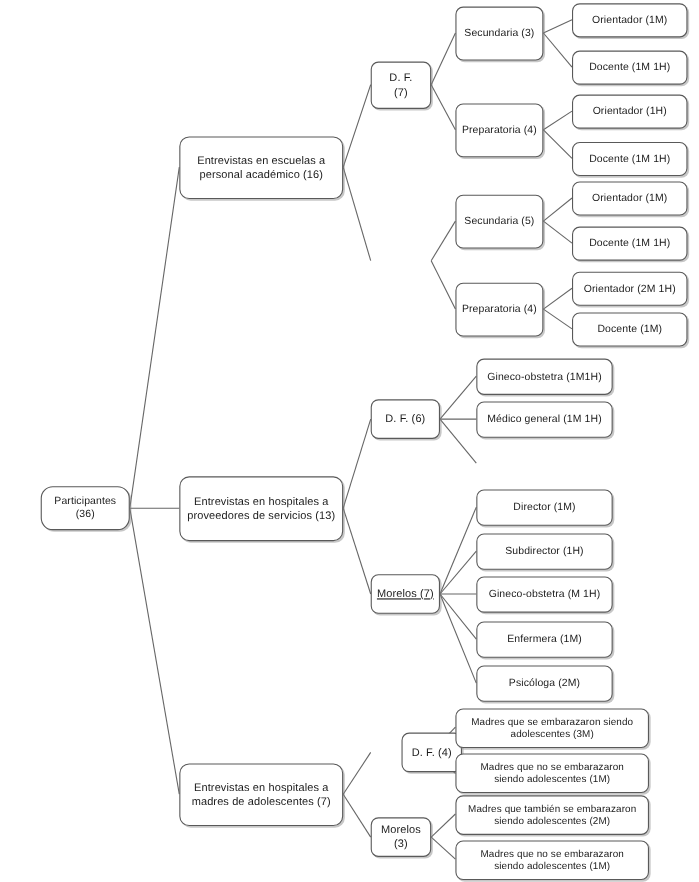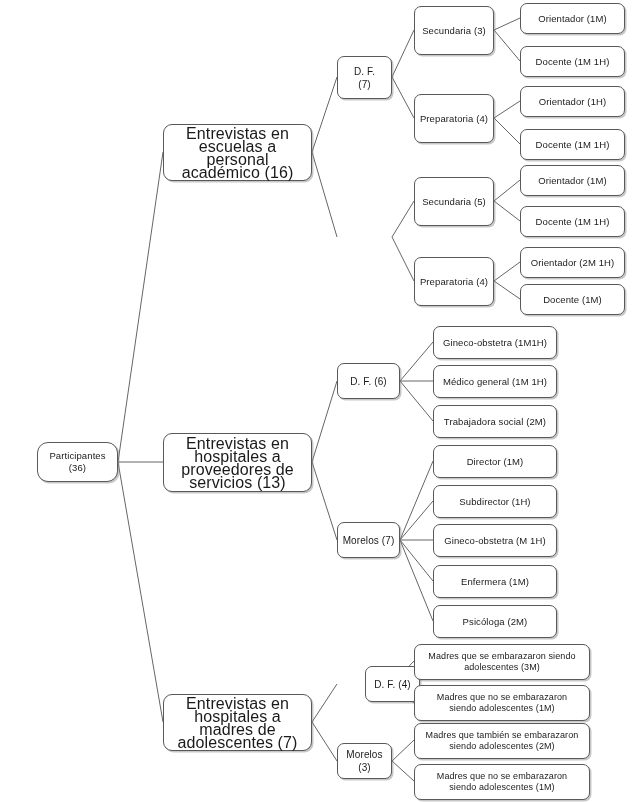--- a/index.html
+++ b/index.html
@@ -38,21 +38,21 @@
     text-align: center;
     color: #1a1a1a;
     font-size: 9.5px;
     line-height: 12px;
     letter-spacing: 0.1px;
     padding: 1px 3px;
     box-shadow: 1.5px 1.5px 0 rgba(130,130,130,0.45);
   }
   .node .txt { display: block; width: 100%; }
   .node.root { font-size: 9.5px; border-radius: 8px; }
-  .node.lvl2 { font-size: 16px; line-height: 13px; border-radius: 9px; }
+  .node.lvl2 { font-size: 10px; line-height: 13px; border-radius: 9px; }
   .node.region { font-size: 10px; line-height: 13px; }
   .node.leaf { font-size: 9.5px; }
   .node.wide-leaf { font-size: 9px; line-height: 11.5px; }
 </style>
 </head>
 <body>
 
 <div id="diagram">
 
   <svg class="edges" viewBox="0 0 635 802">
@@ -158,33 +158,30 @@
     <span class="txt">Docente (1M)</span>
   </div>
 
   <div class="node lvl2" style="left:163px; top:433px; width:149px; height:59px;">
     <span class="txt"><span>Entrevistas en hospitales a</span><br><span>proveedores de servicios (13)</span></span>
   </div>
 
   <div class="node region" style="left:337px; top:363px; width:63px; height:36px;">
     <span class="txt">D. F. (6)</span>
   </div>
-  <div class="node region" style="left:337px; top:522px; width:63px; height:36px;">
+  <div class="node region" style="left:337px; top:522px; width:63px; height:36px;text-decoration:underline;">
     <span class="txt">Morelos (7)</span>
   </div>
 
   <div class="node leaf" style="left:433px; top:326px; width:124px; height:33px;">
     <span class="txt">Gineco-obstetra (1M1H)</span>
   </div>
   <div class="node leaf" style="left:433px; top:365px; width:124px; height:33px;">
     <span class="txt">Médico general (1M 1H)</span>
   </div>
-  <div class="node leaf" style="left:433px; top:405px; width:124px; height:33px;">
-    <span class="txt">Trabajadora social (2M)</span>
-  </div>
 
   <div class="node leaf" style="left:433px; top:445px; width:124px; height:33px;">
     <span class="txt">Director (1M)</span>
   </div>
   <div class="node leaf" style="left:433px; top:485px; width:124px; height:33px;">
     <span class="txt">Subdirector (1H)</span>
   </div>
   <div class="node leaf" style="left:433px; top:524px; width:124px; height:33px;">
     <span class="txt">Gineco-obstetra (M 1H)</span>
   </div>

